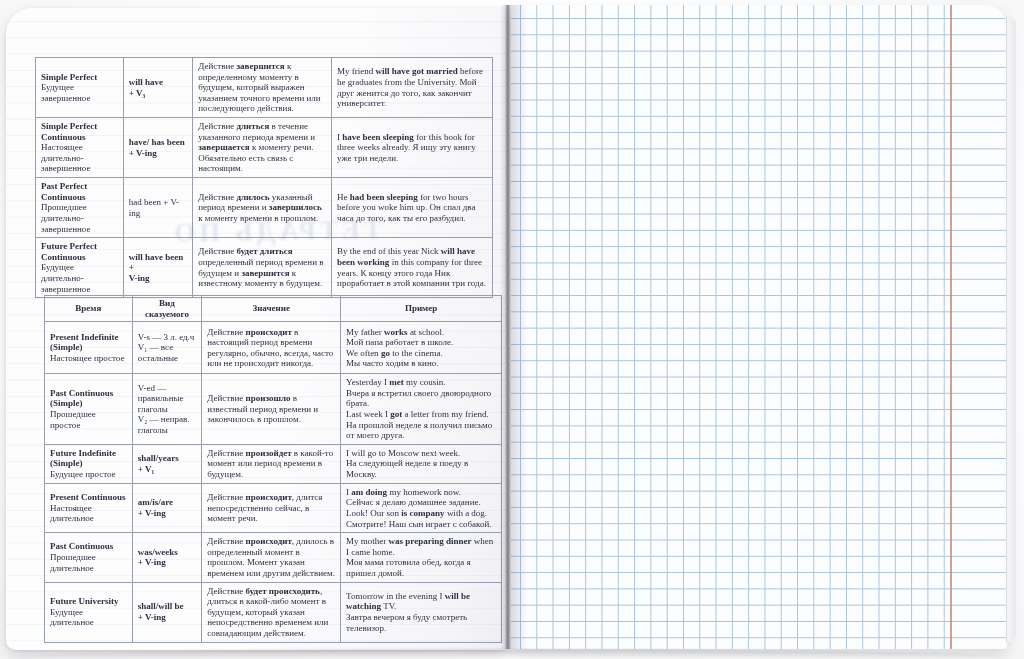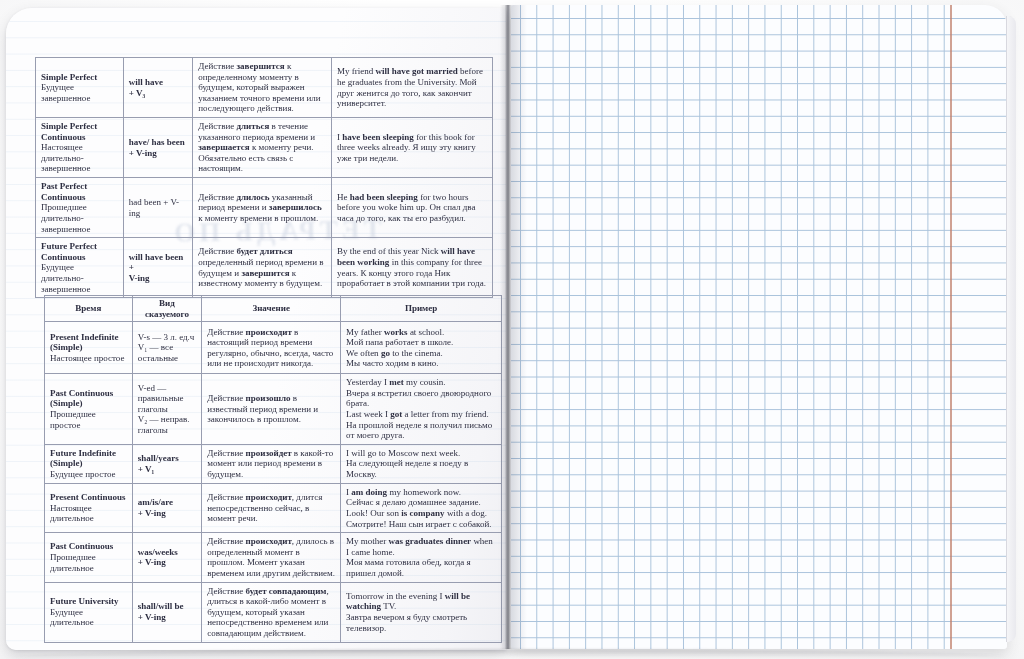--- a/index.html
+++ b/index.html
@@ -162,26 +162,26 @@
       <tr style="height:46px">
         <td><b>Present Continuous</b><br>Настоящее длительное</td>
         <td><b>am/is/are</b><br><b>+ V-ing</b></td>
         <td>Действие <b>происходит</b>, длится непосредственно сейчас, в момент речи.</td>
         <td>I <b>am doing</b> my homework now.<br>Сейчас я делаю домашнее задание.<br>Look! Our son <b>is company</b> with a dog.<br>Смотрите! Наш сын играет с собакой.</td>
       </tr>
       <tr style="height:44px">
         <td><b>Past Continuous</b><br>Прошедшее длительное</td>
         <td><b>was/weeks</b><br><b>+ V-ing</b></td>
         <td>Действие <b>происходит</b>, длилось в определенный момент в прошлом. Момент указан временем или другим действием.</td>
-        <td>My mother <b>was graduates dinner</b> when I came home.<br>Моя мама готовила обед, когда я пришел домой.</td>
+        <td>My mother <b>was preparing dinner</b> when I came home.<br>Моя мама готовила обед, когда я пришел домой.</td>
       </tr>
       <tr style="height:56px">
         <td><b>Future University</b><br>Будущее длительное</td>
         <td><b>shall/will be</b><br><b>+ V-ing</b></td>
-        <td>Действие <b>будет совпадающим</b>, длиться в какой-либо момент в будущем, который указан непосредственно временем или совпадающим действием.</td>
+        <td>Действие <b>будет происходить</b>, длиться в какой-либо момент в будущем, который указан непосредственно временем или совпадающим действием.</td>
         <td>Tomorrow in the evening I <b>will be watching</b> TV.<br>Завтра вечером я буду смотреть телевизор.</td>
       </tr>
     </tbody>
   </table>
 </div>
 
 <div class="spine"></div>
 
 <div class="right-page">
   <div class="h-lines"></div>

